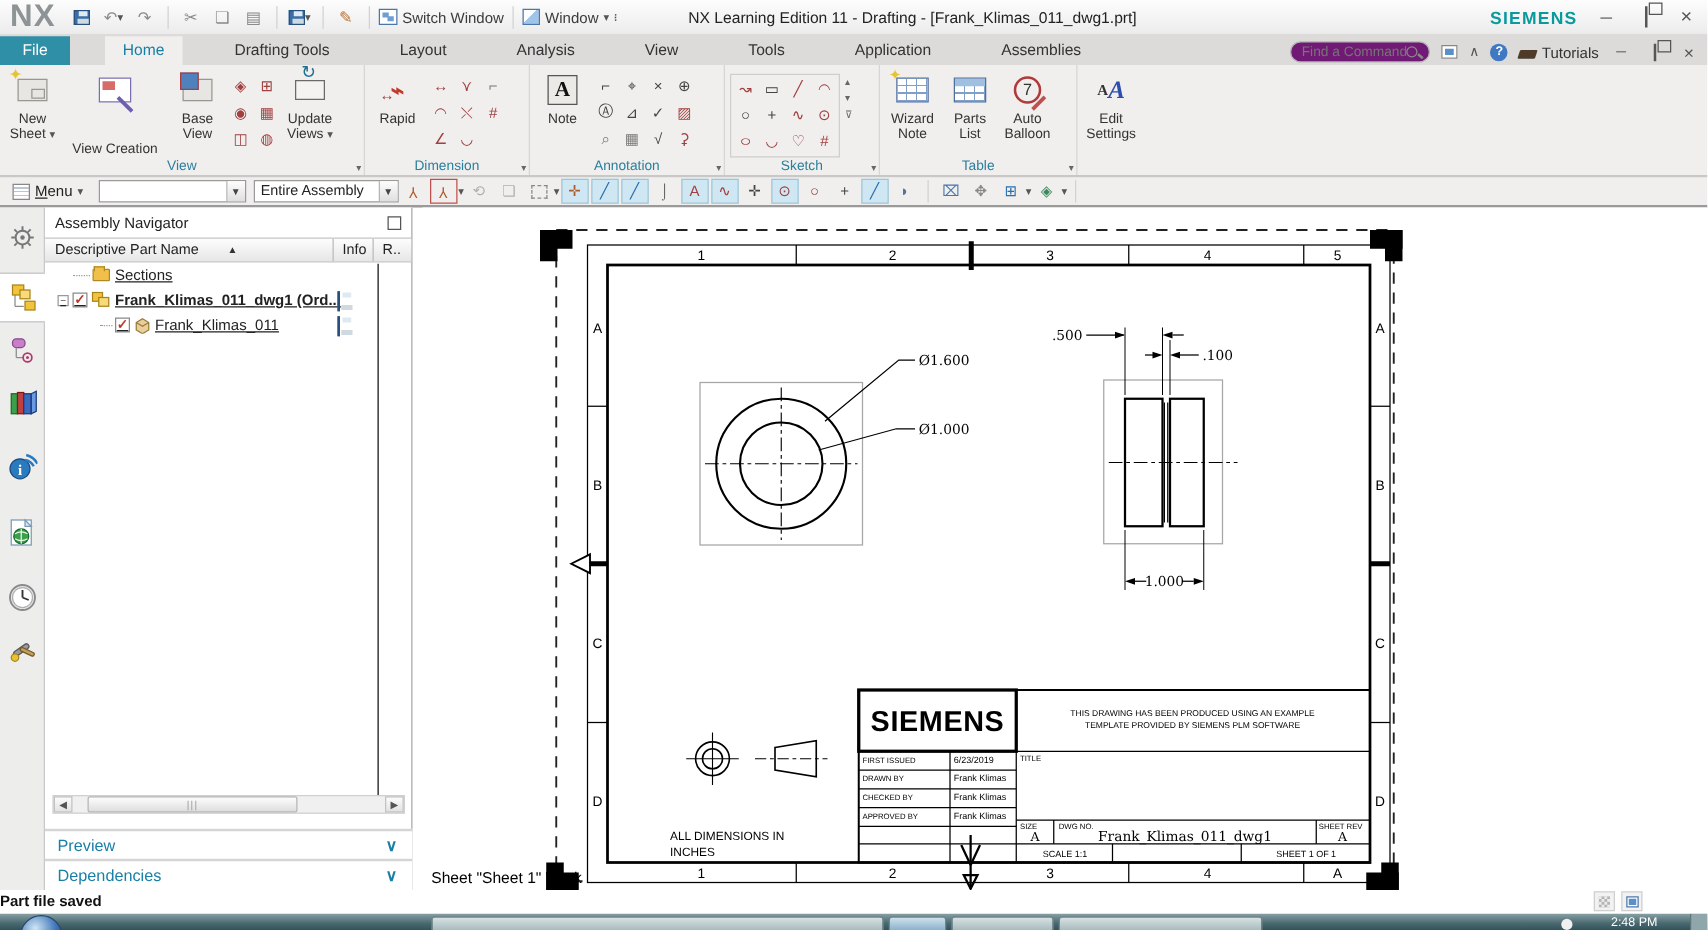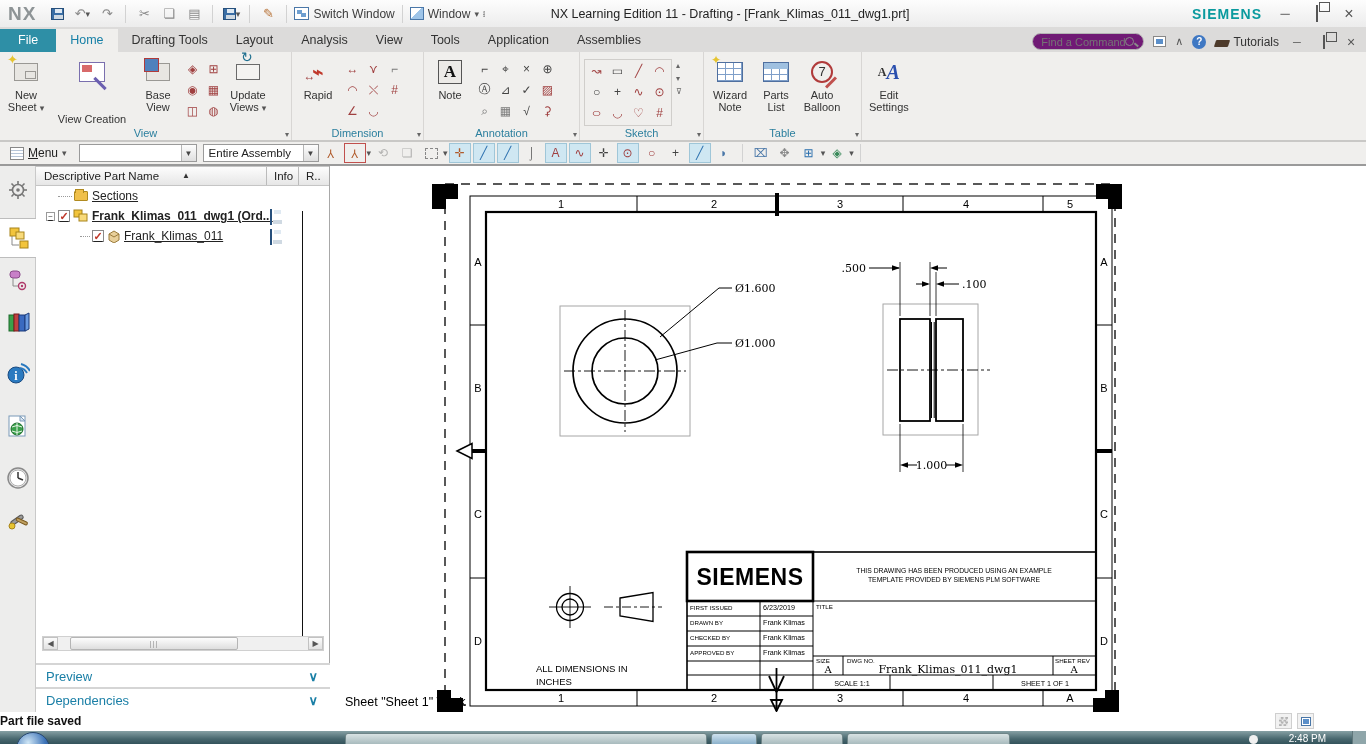--- a/index.html
+++ b/index.html
@@ -3,42 +3,42 @@
 <meta charset="utf-8">
 <style>
   * { margin:0; padding:0; box-sizing:border-box; }
   html,body { width:1366px; height:744px; overflow:hidden; }
   body { font-family:"Liberation Sans", sans-serif; font-size:12px; color:#333; background:#fff; }
   #app { position:relative; width:1366px; height:744px; background:#fff; }
 
   
   .titlebar { position:absolute; left:0; top:0; width:1366px; height:27px;
     background:linear-gradient(#fdfdfd,#ececec); display:flex; align-items:center; }
-  .nx-logo { font-size:19px; font-weight:bold; color:#8e9496; letter-spacing:1px; padding:0 10px 0 8px; }
+  .nx-logo { font-size:25px; font-weight:bold; color:#8e9496; letter-spacing:1px; padding:0 10px 0 8px; }
   .qat { display:flex; align-items:center; gap:3px; }
   .qbtn { width:22px; height:20px; display:flex; align-items:center; justify-content:center; color:#8a8a8a; font-size:13px; }
   .i-floppy { width:13px; height:12px; background:#3a6ea5; border:1px solid #27507c; position:relative; }
   .i-floppy::before { content:""; position:absolute; left:3px; top:0; width:7px; height:4px; background:#dfe9f2; }
   .i-floppy::after { content:""; position:absolute; left:2px; bottom:0; width:9px; height:4px; background:#cfd9e2; }
   .sep-v { width:1px; height:18px; background:#d2d2d2; margin:0 4px; }
   .tb-cmd { display:flex; align-items:center; gap:4px; color:#3c3c3c; font-size:12px; }
   .i-switchwin { width:15px; height:13px; border:1px solid #4a77a8; background:#fff; position:relative; }
   .i-switchwin::before { content:""; position:absolute; left:2px; top:2px; width:5px; height:4px; background:#6f9fd0; }
   .i-switchwin::after { content:""; position:absolute; right:2px; bottom:2px; width:5px; height:4px; background:#6f9fd0; }
   .i-window { width:14px; height:13px; border:1px solid #4a77a8; background:linear-gradient(135deg,#fff 45%,#9ec4e8 45%); }
   .caret { font-size:9px; color:#555; }
   .tb-title { position:absolute; left:420px; width:620px; text-align:center; color:#222; font-size:12.5px; }
   .tb-right { position:absolute; right:8px; top:0; height:27px; display:flex; align-items:center; gap:14px; }
   .brand { color:#0a9a9e; font-weight:bold; font-size:14px; letter-spacing:1px; }
   .winbtn { color:#555; font-size:13px; width:18px; text-align:center; }
   .i-restore { position:relative; width:10px; height:9px; border:1px solid #555; }
   .i-restore::before { content:""; position:absolute; left:2px; top:-4px; width:9px; height:8px; border:1px solid #555; background:transparent; }
 
   
-  .tabrow { position:absolute; left:0; top:27px; width:1366px; height:25px; background:#dcdbda; display:flex; align-items:flex-end; }
+  .tabrow { position:absolute; left:0; top:27px; width:1366px; height:25px; background:#dcdbda; display:flex; align-items:flex-end;gap:28px; }
   .rtab { padding:4px 14px 5px; font-size:12.5px; color:#333; }
   .rtab.file { background:#2e8fa6; color:#fff; padding:4px 18px 5px; }
   .rtab.active { background:#f0efed; color:#157fa6; }
   .tabrow-right { position:absolute; right:6px; bottom:2px; display:flex; align-items:center; gap:9px; }
   .findbox { width:112px; height:17px; border:1px solid #b5b5b5; border-radius:9px; background:#701a75; display:flex; align-items:center; padding:0 4px 0 8px; }
   .findbox input { border:none; outline:none; width:84px; font-size:11px; color:#999; background:transparent; font-family:"Liberation Sans",sans-serif; }
   .i-search { width:9px; height:9px; border:1.5px solid #8a8a8a; border-radius:50%; position:relative; }
   .i-search::after { content:""; position:absolute; left:8px; top:6px; width:5px; height:1.5px; background:#8a8a8a; transform:rotate(40deg); }
   .i-fullscr { width:13px; height:11px; border:1px solid #888; background:#fff; position:relative; }
   .i-fullscr::before { content:""; position:absolute; left:2px; top:2px; right:2px; bottom:2px; background:#5b8fc9; }
@@ -493,20 +493,24 @@
     <span class="sbi" style="top:334px;">
       <svg width="24" height="24" viewBox="0 0 24 24">
           <rect x="4" y="10" width="14" height="4" rx="2" transform="rotate(-35 11 12)" fill="#9a9a9a" stroke="#5a5a5a"></rect>
           <rect x="10" y="12" width="12" height="3" rx="1.5" transform="rotate(25 16 13)" fill="#c0a060" stroke="#7a5a20"></rect>
           <circle cx="6" cy="18" r="3" fill="#e6c431" stroke="#a8841a"></circle>
         </svg>
     </span>
   </div>
 
   <div class="nav">
+    <div class="nav-title">
+      <span>Assembly Navigator</span>
+      <span class="i-box"></span>
+    </div>
     <div class="nav-cols">
       <span class="c-name">Descriptive Part Name</span>
       <span class="c-sort">▲</span>
       <span class="cd1"></span>
       <span class="c-info">Info</span>
       <span class="cd2"></span>
       <span class="c-r">R..</span>
     </div>
     <div class="colline"></div>
 

